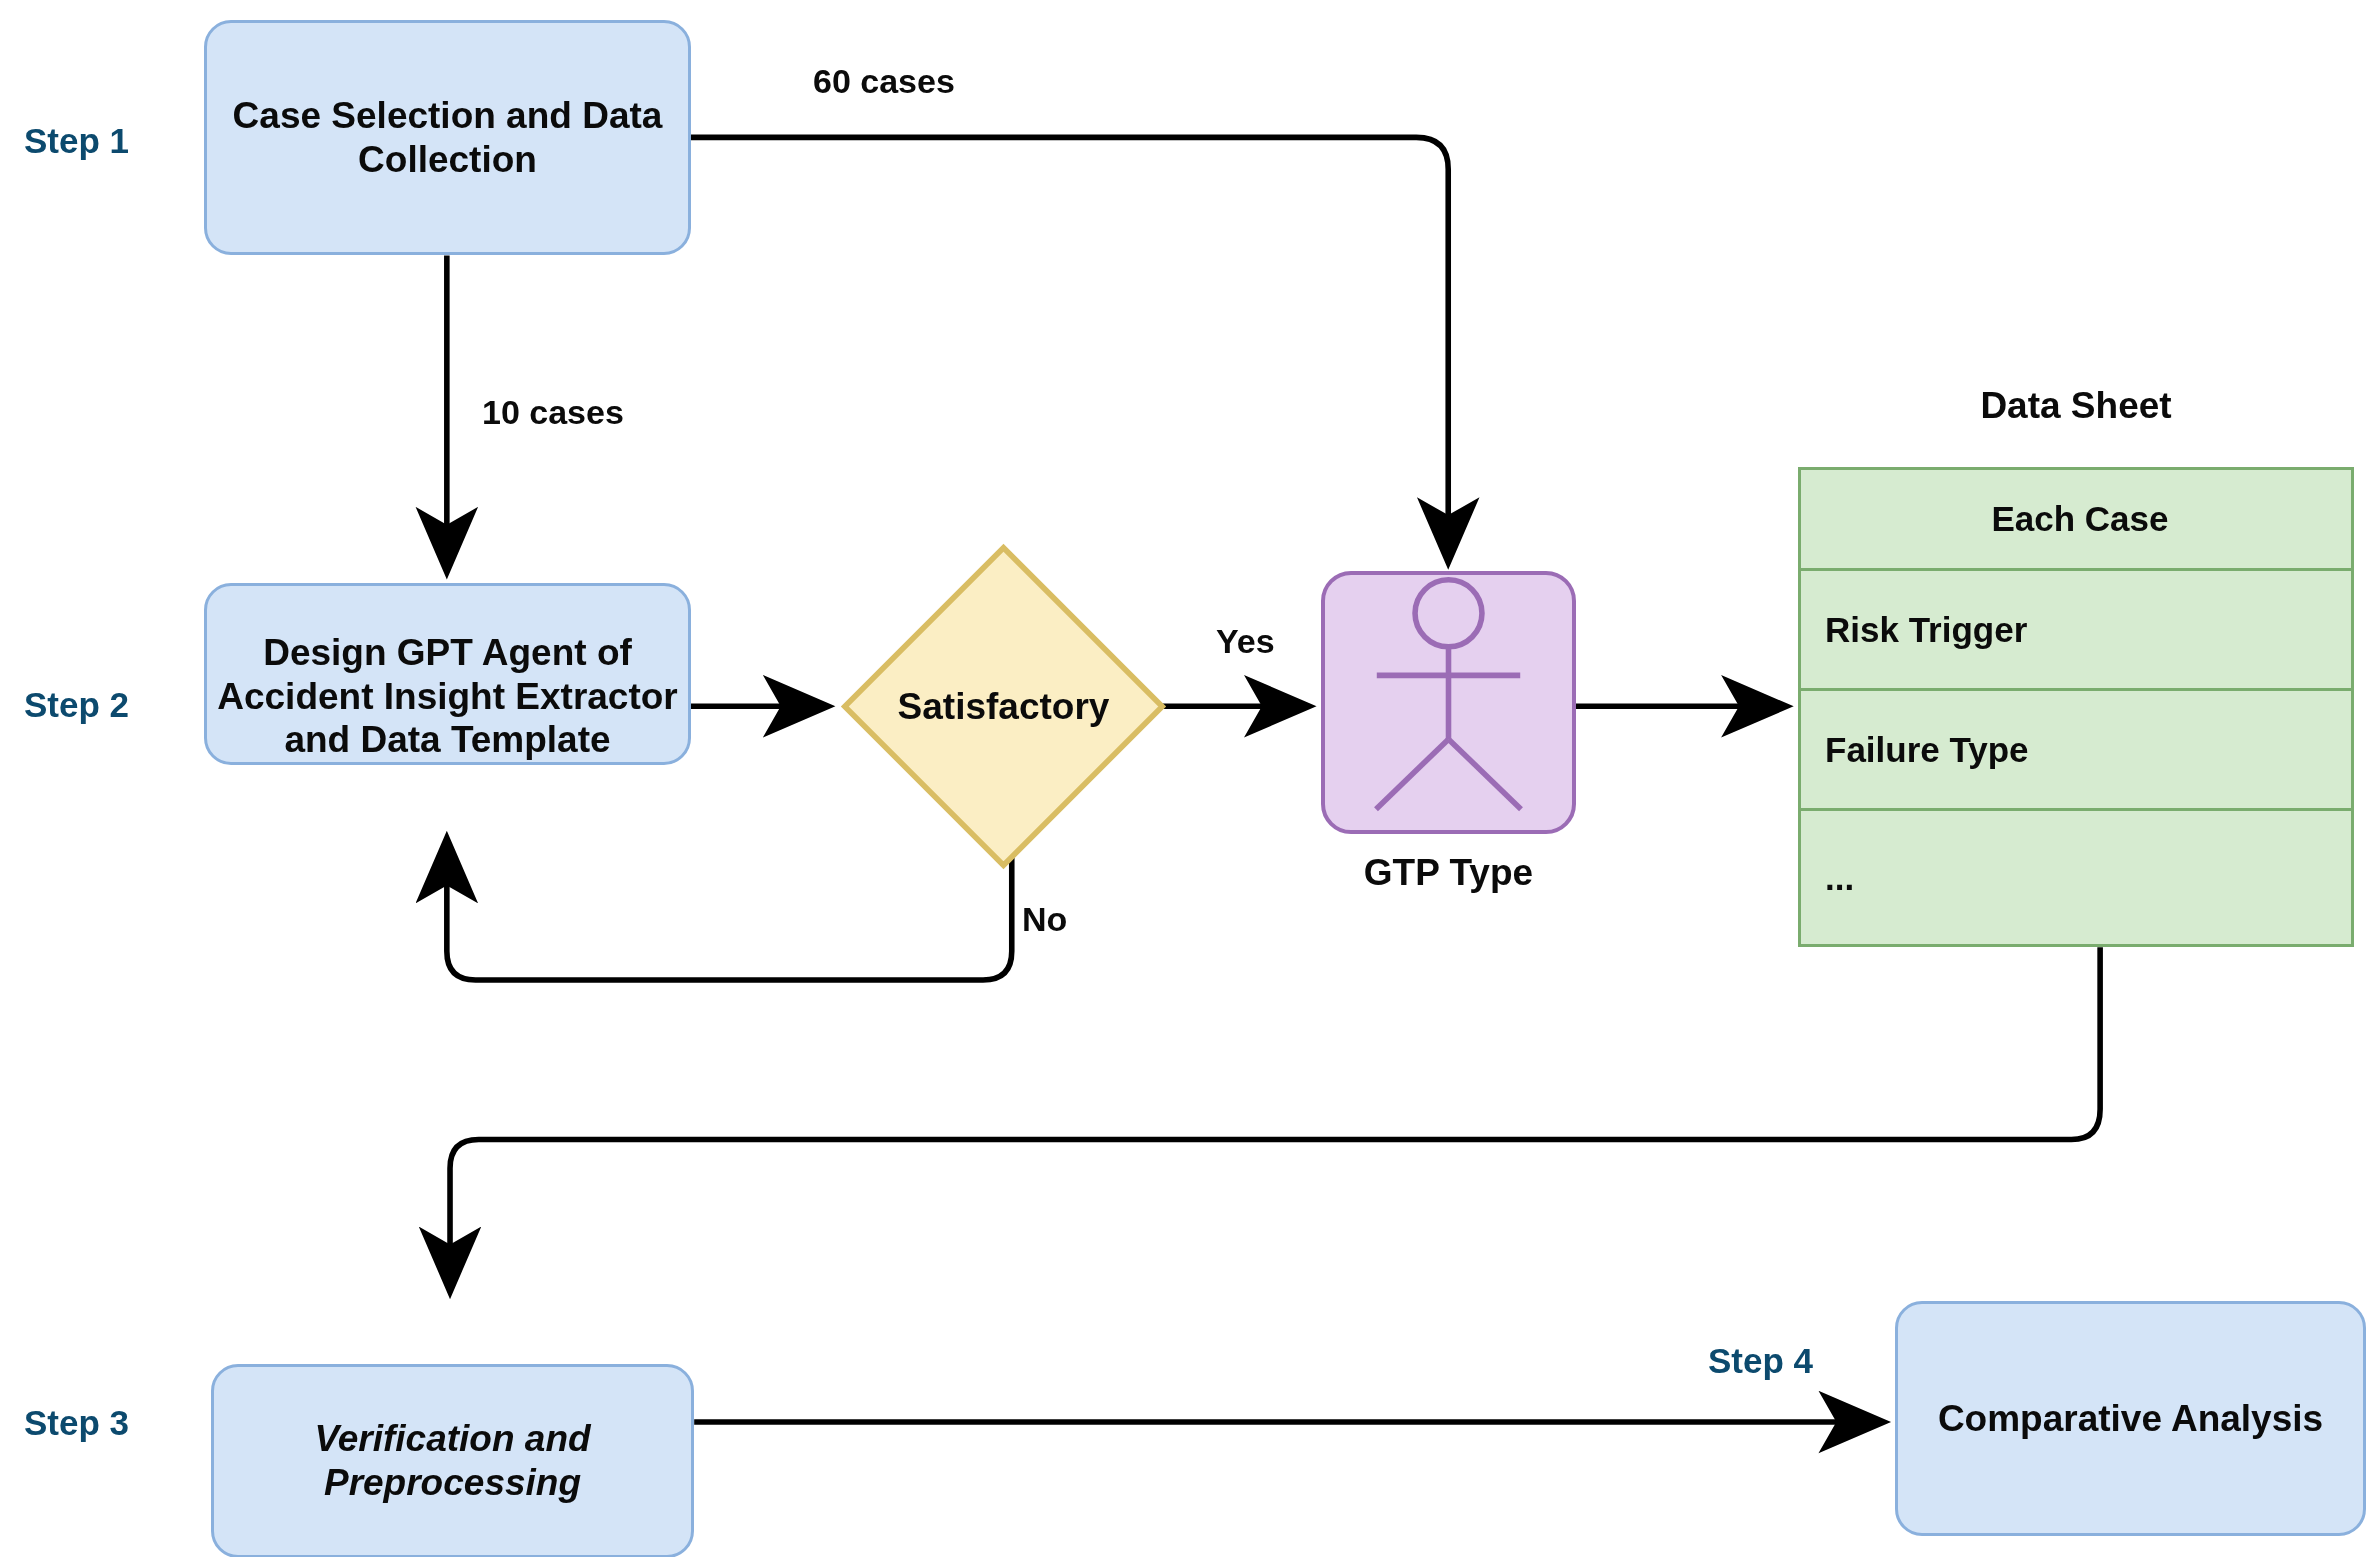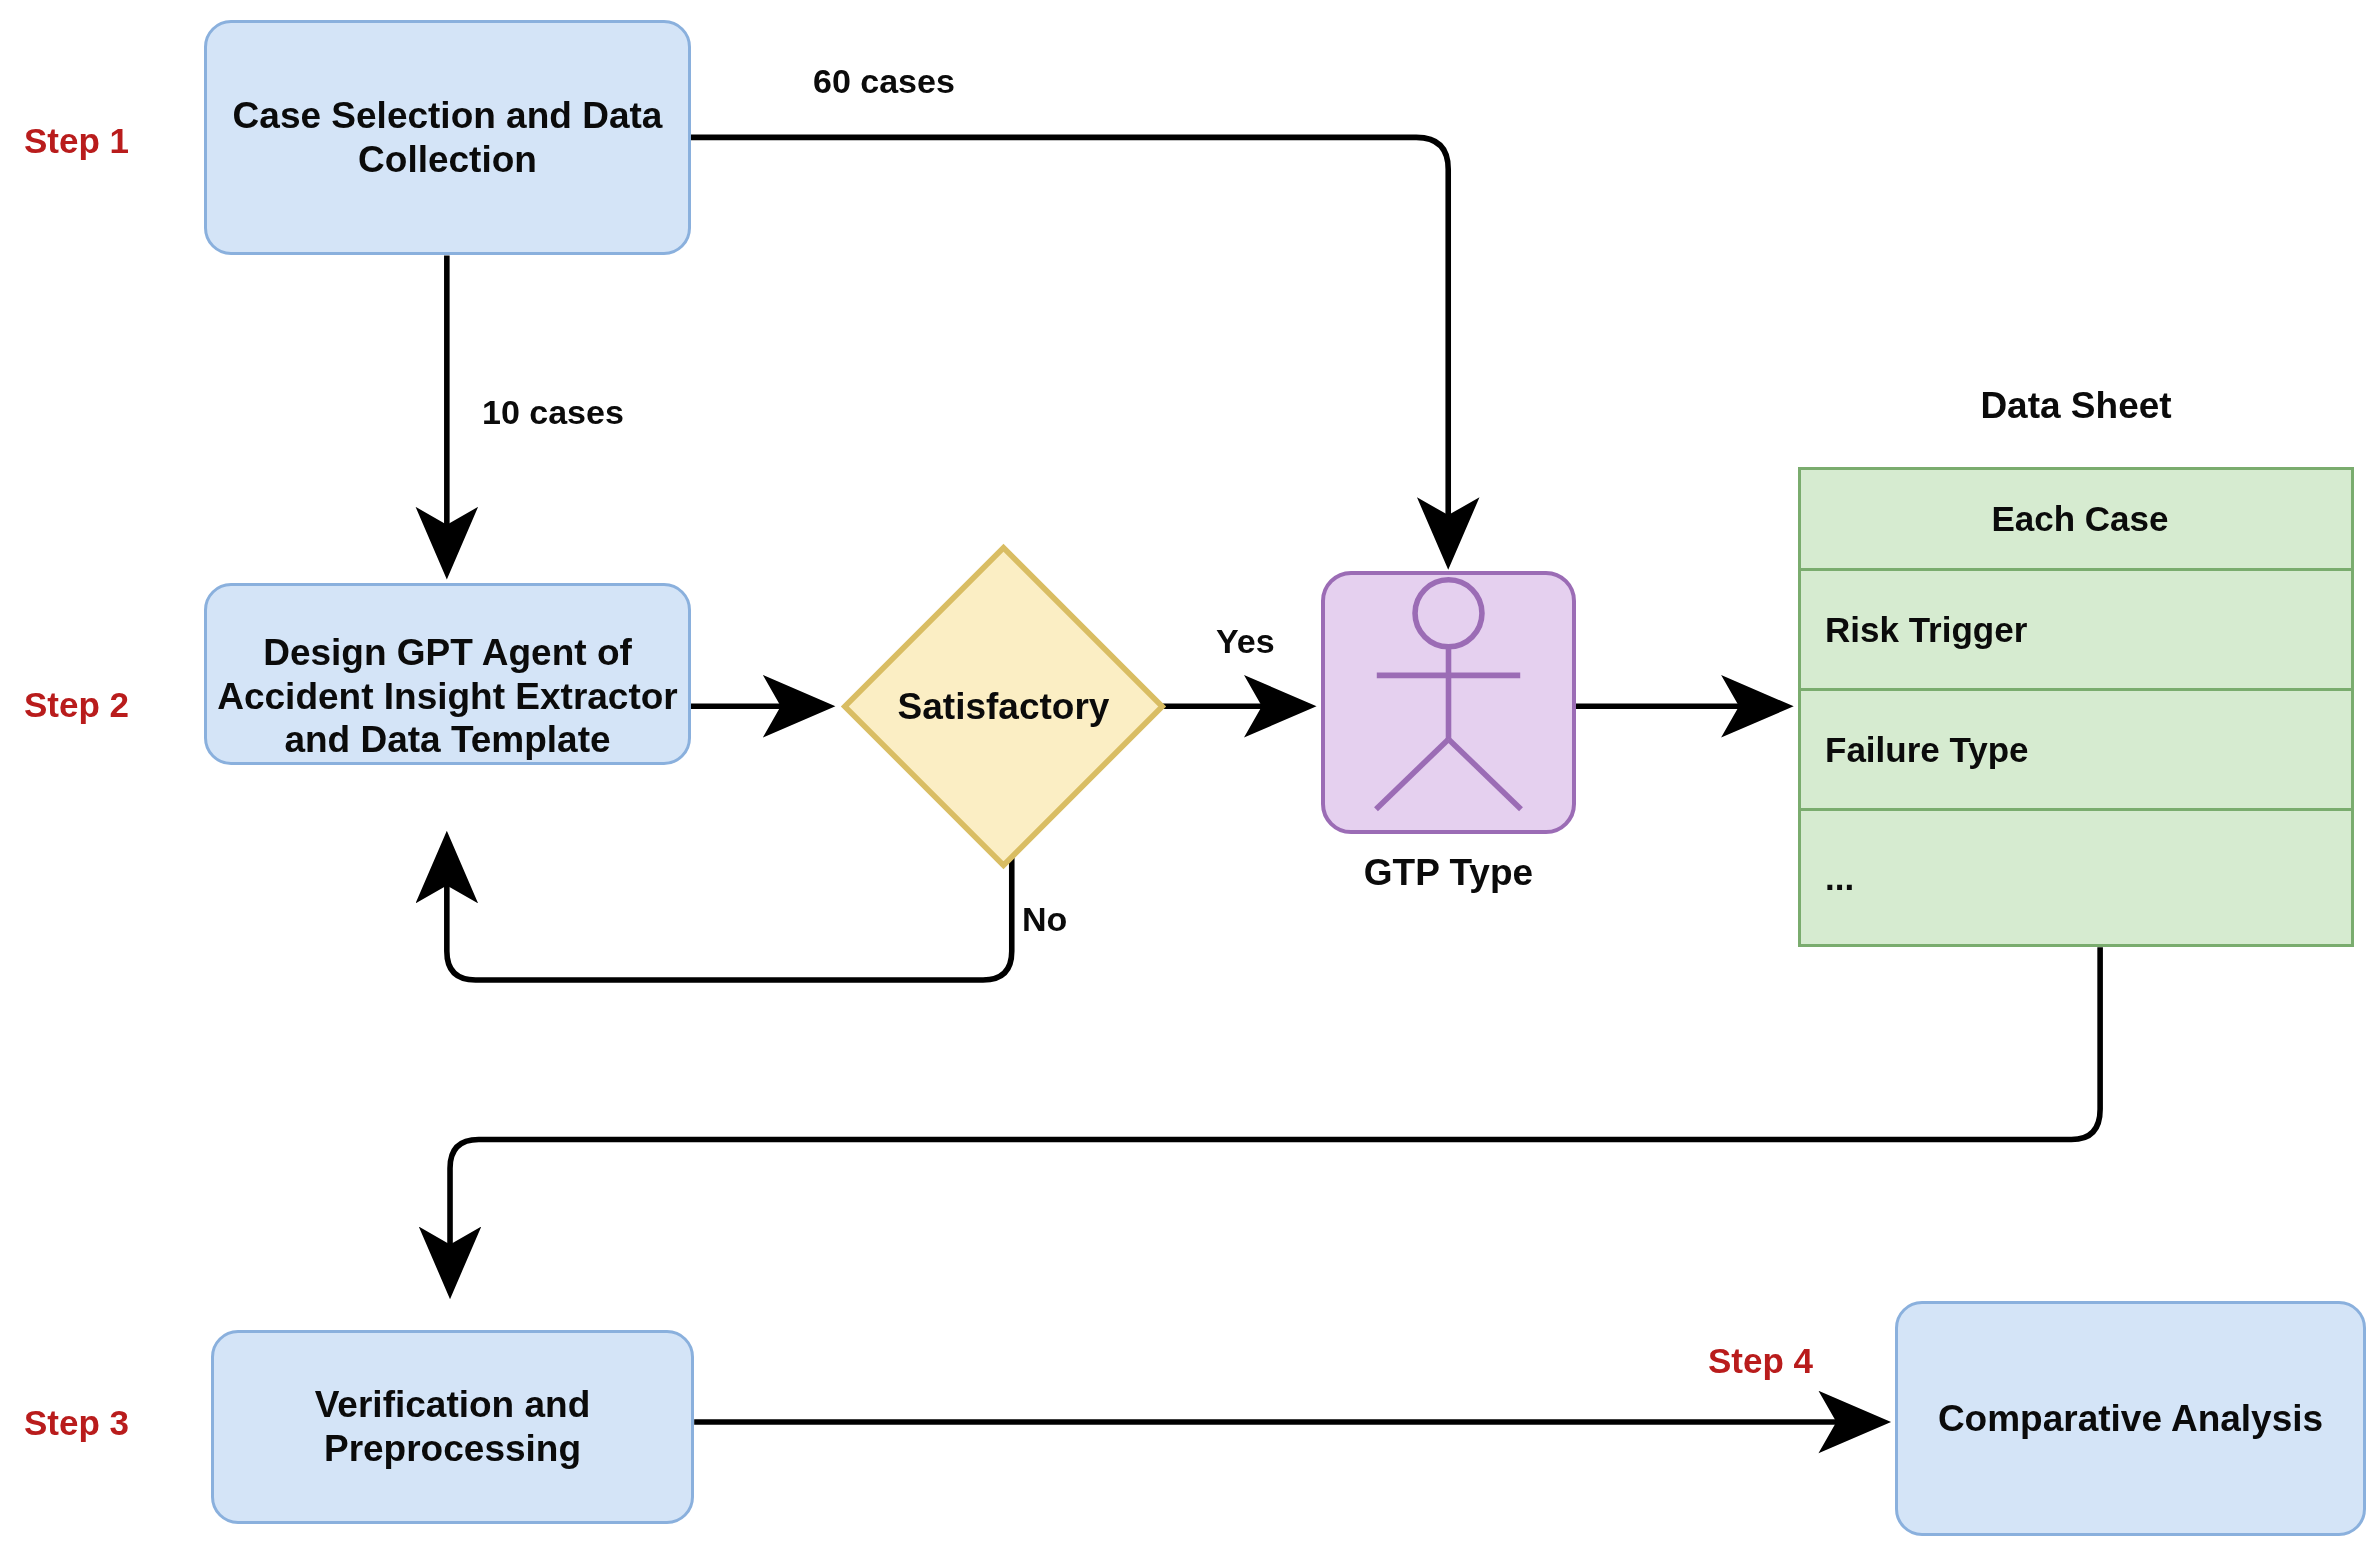--- a/index.html
+++ b/index.html
@@ -7,21 +7,21 @@
        font-family:"Liberation Sans", sans-serif;}
   #stage{position:absolute;inset:0;width:2377px;height:1557px;}
   svg.wires{position:absolute;left:0;top:0;width:2377px;height:1557px;pointer-events:none;}
 
   .node{position:absolute;box-sizing:border-box;display:flex;align-items:center;
         justify-content:center;text-align:center;font-weight:bold;color:#0b0b0b;}
 
   .procbox{background:#d4e4f7;border:3.2px solid #8ab0dd;border-radius:27px;
            font-size:37px;line-height:1.18;padding:0 7px;}
 
-  .steplabel{position:absolute;font-size:35px;font-weight:bold;color:#b91c1c;
+  .steplabel{position:absolute;font-size:35px;font-weight:bold;color:#0c4a6e;
              white-space:nowrap;}
 
   .edgelabel{position:absolute;font-size:34px;font-weight:bold;color:#0b0b0b;
              white-space:nowrap;}
 
   .diamond{position:absolute;}
   .diamond .dtext{position:absolute;left:0;top:0;width:100%;height:100%;
                   display:flex;align-items:center;justify-content:center;
                   font-size:37px;font-weight:bold;color:#0b0b0b;}
 
@@ -80,21 +80,21 @@
   <div class="edgelabel" style="left:1022px;top:900px;">No</div>
 
   <div class="node procbox" style="left:204px;top:20px;width:487px;height:235px;">
     <span>Case Selection and Data Collection</span>
   </div>
 
   <div class="node procbox" style="left:204px;top:583px;width:487px;height:182px;align-items:flex-end;">
     <span>Design GPT Agent of Accident Insight Extractor and Data Template</span>
   </div>
 
-  <div class="node procbox" style="left:211px;top:1330px;width:483px;height:194px;">
+  <div class="node procbox" style="left:211px;top:1364px;width:483px;height:194px;font-style:italic;">
     <span>Verification and Preprocessing</span>
   </div>
 
   <div class="node procbox" style="left:1895px;top:1301px;width:471px;height:235px;">
     <span>Comparative Analysis</span>
   </div>
 
   <div class="diamond" style="left:840px;top:543px;width:327px;height:327px;">
     <svg width="327" height="327" viewBox="0 0 410 410">
       <polygon points="205,6 404,205 205,404 6,205" fill="#fbeec4" stroke="#d9bd63" stroke-width="7"></polygon>

